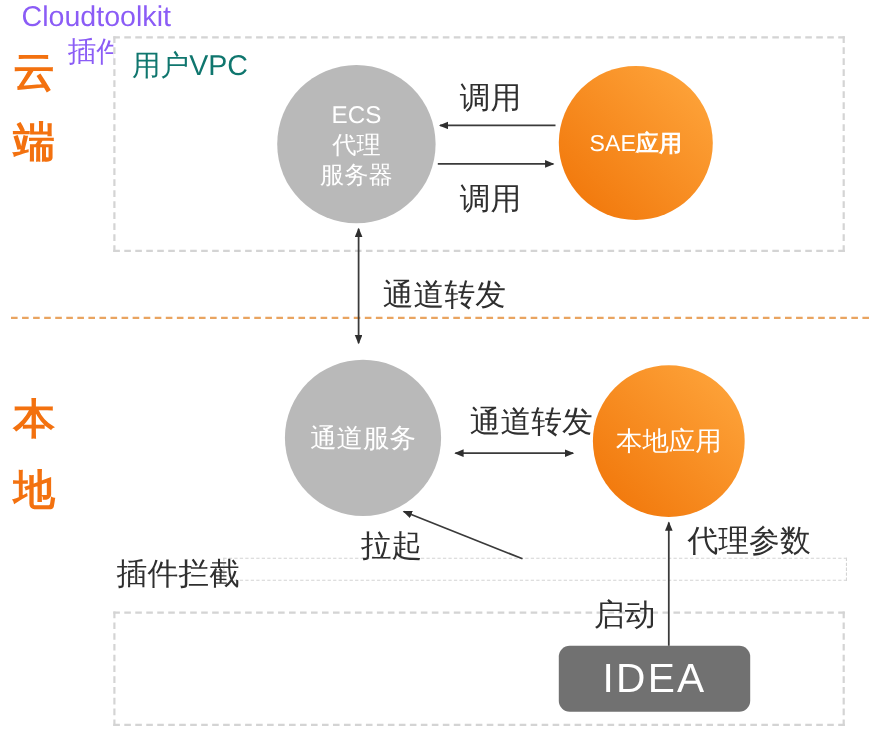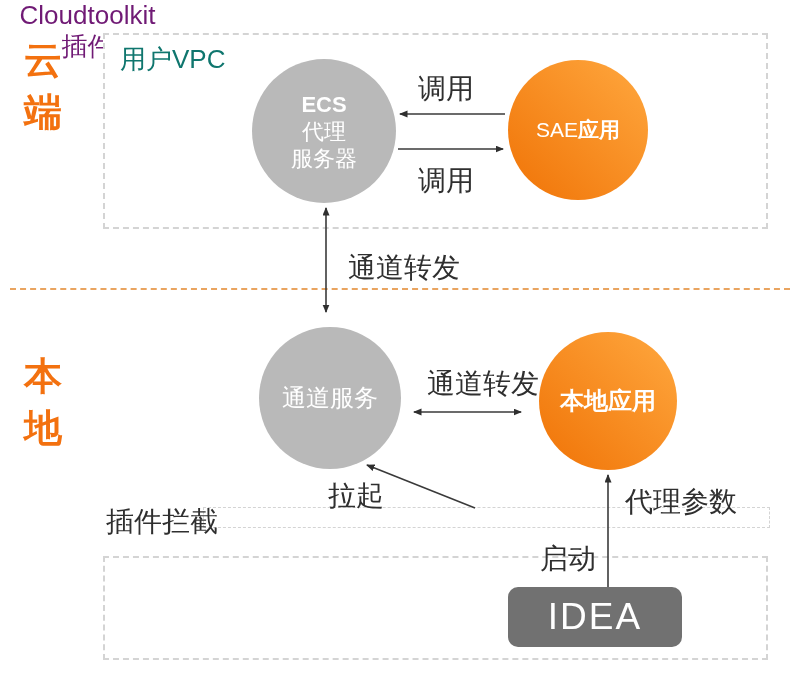--- a/index.html
+++ b/index.html
@@ -14,64 +14,64 @@
     --line-color:#3A3A3A;
   }
   *{margin:0;padding:0;box-sizing:border-box;}
   html,body{background:#fff;}
   body{font-family:"Liberation Sans","DejaVu Sans",sans-serif;color:var(--label-dark);}
   .canvas{position:relative;width:806px;height:676px;background:#fff;overflow:hidden;}
 
   .section-label{
     position:absolute;left:8px;width:46px;
     font-size:38px;font-weight:bold;color:var(--accent-orange);
-    line-height:52px;word-break:break-all;text-align:center;margin-left:12px;
+    line-height:64px;word-break:break-all;text-align:center;
   }
   #cloud-label{top:34px;}
   #local-label{top:350px;}
 
   .dashed-box{
     position:absolute;background:#fff;
     border:2px dashed var(--box-border);
   }
   #vpc-box{left:103px;top:33px;width:665px;height:196px;}
   #toolkit-box{left:103px;top:556px;width:665px;height:104px;}
   #intercept-box{left:203px;top:507px;width:567px;height:21px;border-width:1.5px;}
 
   .box-title{position:absolute;font-size:26px;color:#0f766e;}
   #vpc-label{left:120px;top:42px;}
 
   #toolkit-label{
     left:120px;top:582px;width:175px;text-align:center;
-    font-size:26px;line-height:31px;color:#701a75;
+    font-size:26px;line-height:31px;color:#8b5cf6;
   }
 
   .circle{
     position:absolute;border-radius:50%;
     display:flex;flex-direction:column;align-items:center;justify-content:center;
     color:#fff;text-align:center;
   }
   .circle.gray{background:var(--circle-gray);}
   .circle.orange{background:linear-gradient(to bottom left,var(--gradient-light),var(--gradient-dark));}
   #ecs-circle{left:252px;top:59px;width:144px;height:144px;font-size:22px;line-height:27px;}
-  #ecs-circle .reg{font-weight:bold;}
+  #ecs-circle .reg{font-weight:normal;}
   #ecs-circle .bold{font-weight:normal;}
   #sae-circle{left:508px;top:60px;width:140px;height:140px;font-size:21px;}
   #tunnel-circle{left:259px;top:327px;width:142px;height:142px;font-size:24px;font-weight:normal;}
-  #localapp-circle{left:539px;top:332px;width:138px;height:138px;font-size:24px;font-weight:bold;}
+  #localapp-circle{left:539px;top:332px;width:138px;height:138px;font-size:24px;font-weight:normal;}
   .mixed .b{font-weight:bold;}
 
   .flow-label{position:absolute;font-size:28px;color:var(--label-dark);white-space:nowrap;}
   #call-top-label{left:418px;top:70px;}
   #call-bottom-label{left:418px;top:162px;}
   #tunnel-fwd-v-label{left:348px;top:249px;}
   #tunnel-fwd-h-label{left:427px;top:365px;}
   #pullup-label{left:328px;top:477px;}
   #intercept-label{left:106px;top:503px;}
-  #proxyparams-label{left:625px;top:483px;font-family:Liberation Serif, serif;}
+  #proxyparams-label{left:625px;top:473px;font-family:Liberation Serif, serif;}
   #start-label{left:540px;top:540px;}
 
   #divider{
     position:absolute;left:10px;top:288px;width:780px;height:0;
     border-top:2px dashed var(--divider-orange);
   }
 
   #idea-box{
     position:absolute;left:508px;top:587px;width:174px;height:60px;
     background:var(--idea-gray);border-radius:10px;

